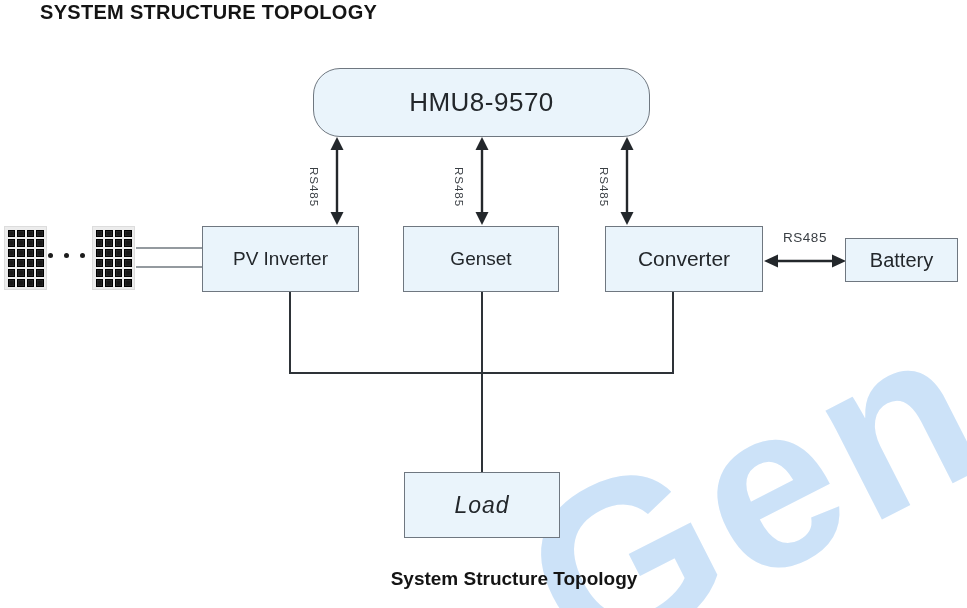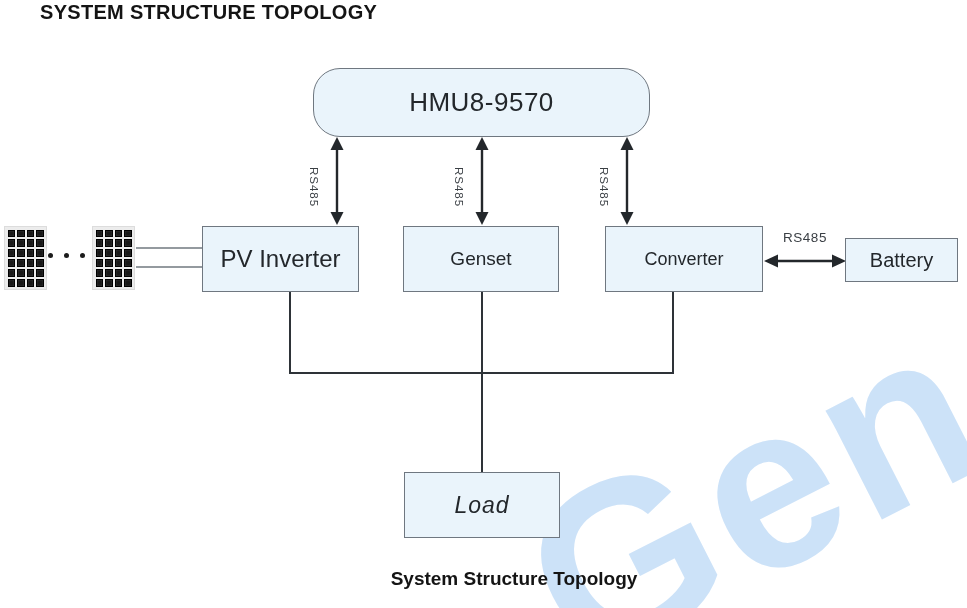--- a/index.html
+++ b/index.html
@@ -45,23 +45,23 @@
     position: absolute;
     background: #eaf4fb;
     border: 1.4px solid #6f7780;
     display: flex;
     align-items: center;
     justify-content: center;
     color: #23272b;
     z-index: 2;
   }
   .node-hmu       { left: 313px; top: 68px;  width: 337px; height: 69px; font-size: 26px; letter-spacing: 0.5px; border-radius: 27px; }
-  .node-pv        { left: 202px; top: 226px; width: 157px; height: 66px; font-size: 24px; }
+  .node-pv        { left: 202px; top: 226px; width: 157px; height: 66px; font-size: 19px; }
   .node-genset    { left: 403px; top: 226px; width: 156px; height: 66px; font-size: 19px; }
-  .node-converter { left: 605px; top: 226px; width: 158px; height: 66px; font-size: 18px; }
+  .node-converter { left: 605px; top: 226px; width: 158px; height: 66px; font-size: 21px; }
   .node-battery   { left: 845px; top: 238px; width: 113px; height: 44px; font-size: 20px; }
   .node-load      { left: 404px; top: 472px; width: 156px; height: 66px; font-size: 23px; letter-spacing: 1px; font-style: italic; }
 
   .rs485-v {
     position: absolute;
     width: 18px; height: 82px;
     top: 146px;
     writing-mode: vertical-rl;
     display: flex;
     align-items: center;

